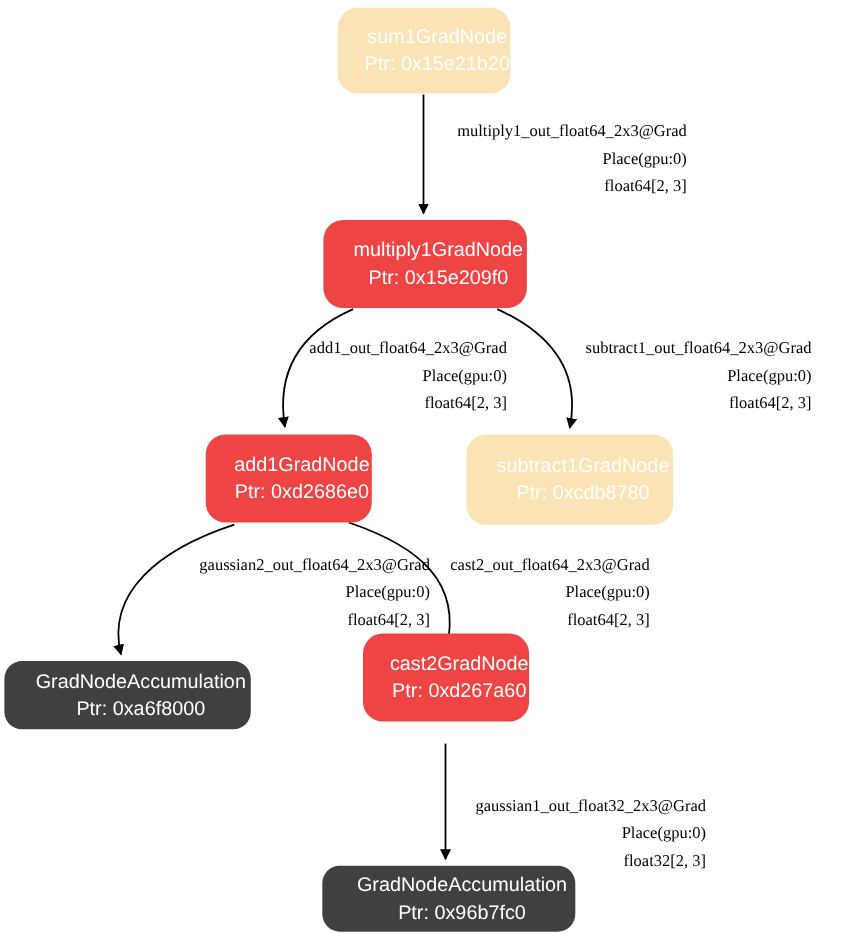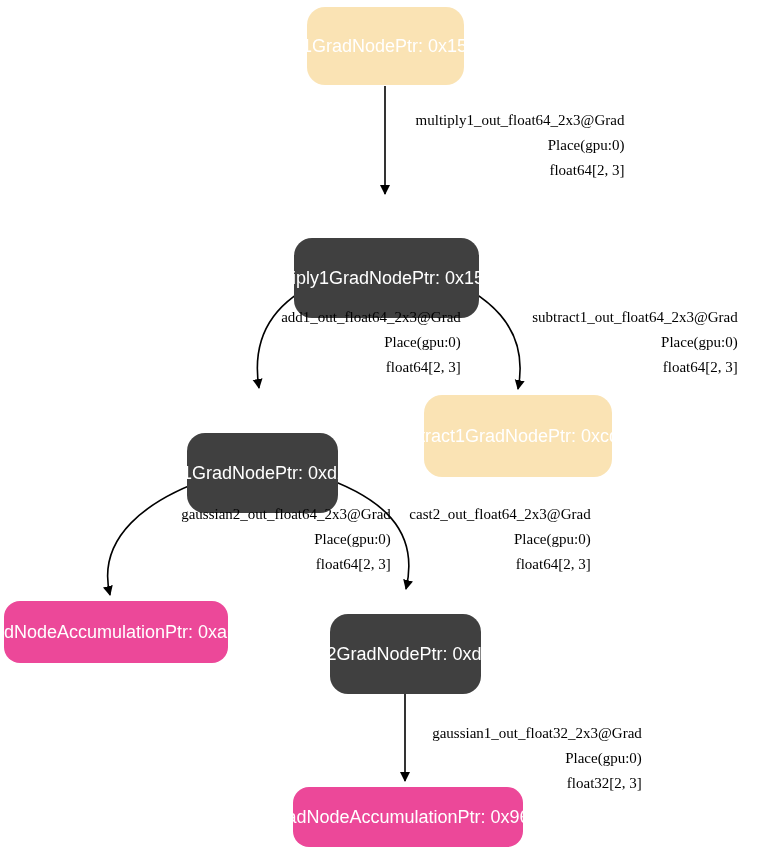--- a/index.html
+++ b/index.html
@@ -13,34 +13,35 @@
   }
   #edge-layer {
     position: absolute;
     left: 0; top: 0;
     width: 772px; height: 849px;
     pointer-events: none;
   }
   .node {
     position: absolute;
     display: flex;
+    flex-direction: column;
     align-items: center;
     justify-content: center;
     border-radius: 18px;
     color: #ffffff;
     font-size: 18px;
     line-height: 25px;
     text-align: center;
     white-space: nowrap;
     box-sizing: border-box;
     padding-left: 24px;
   }
   .node.peach { background: #FAE3B4; }
-  .node.gray  { background: #404040; margin-top: 38px; }
-  .node.teal  { background: #ec4899; border-radius: 16px; }
+  .node.gray  { background: #ef4444; }
+  .node.teal  { background: #404040; border-radius: 16px; }
   .edge-label {
     position: absolute;
     transform: translateX(-50%);
     text-align: right;
     font-family: "Liberation Serif", serif;
     font-size: 15px;
     line-height: 25px;
     color: #000000;
     white-space: nowrap;
   }

